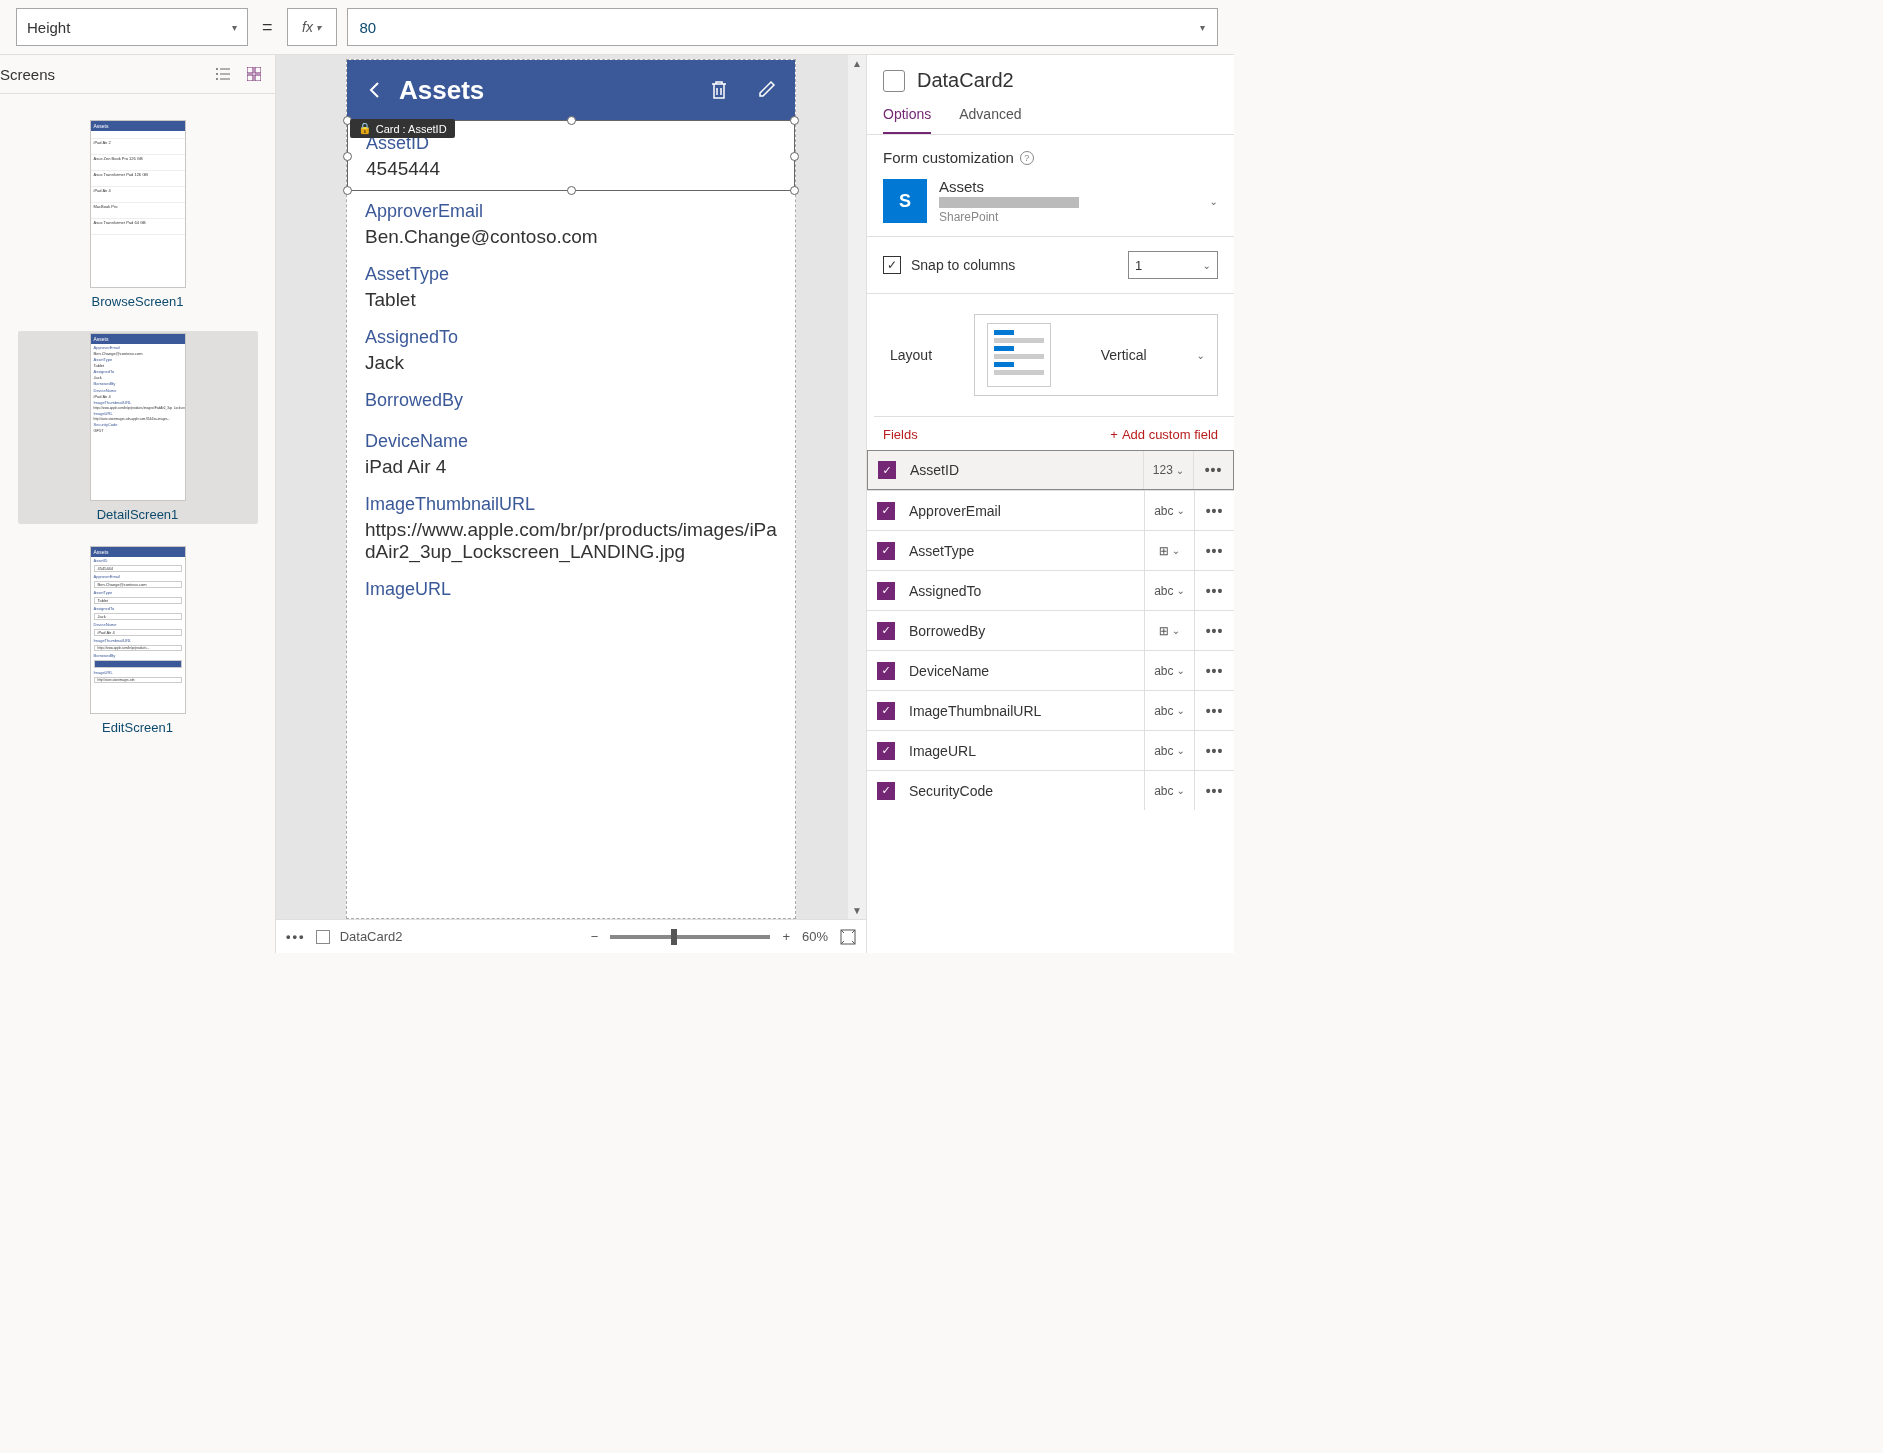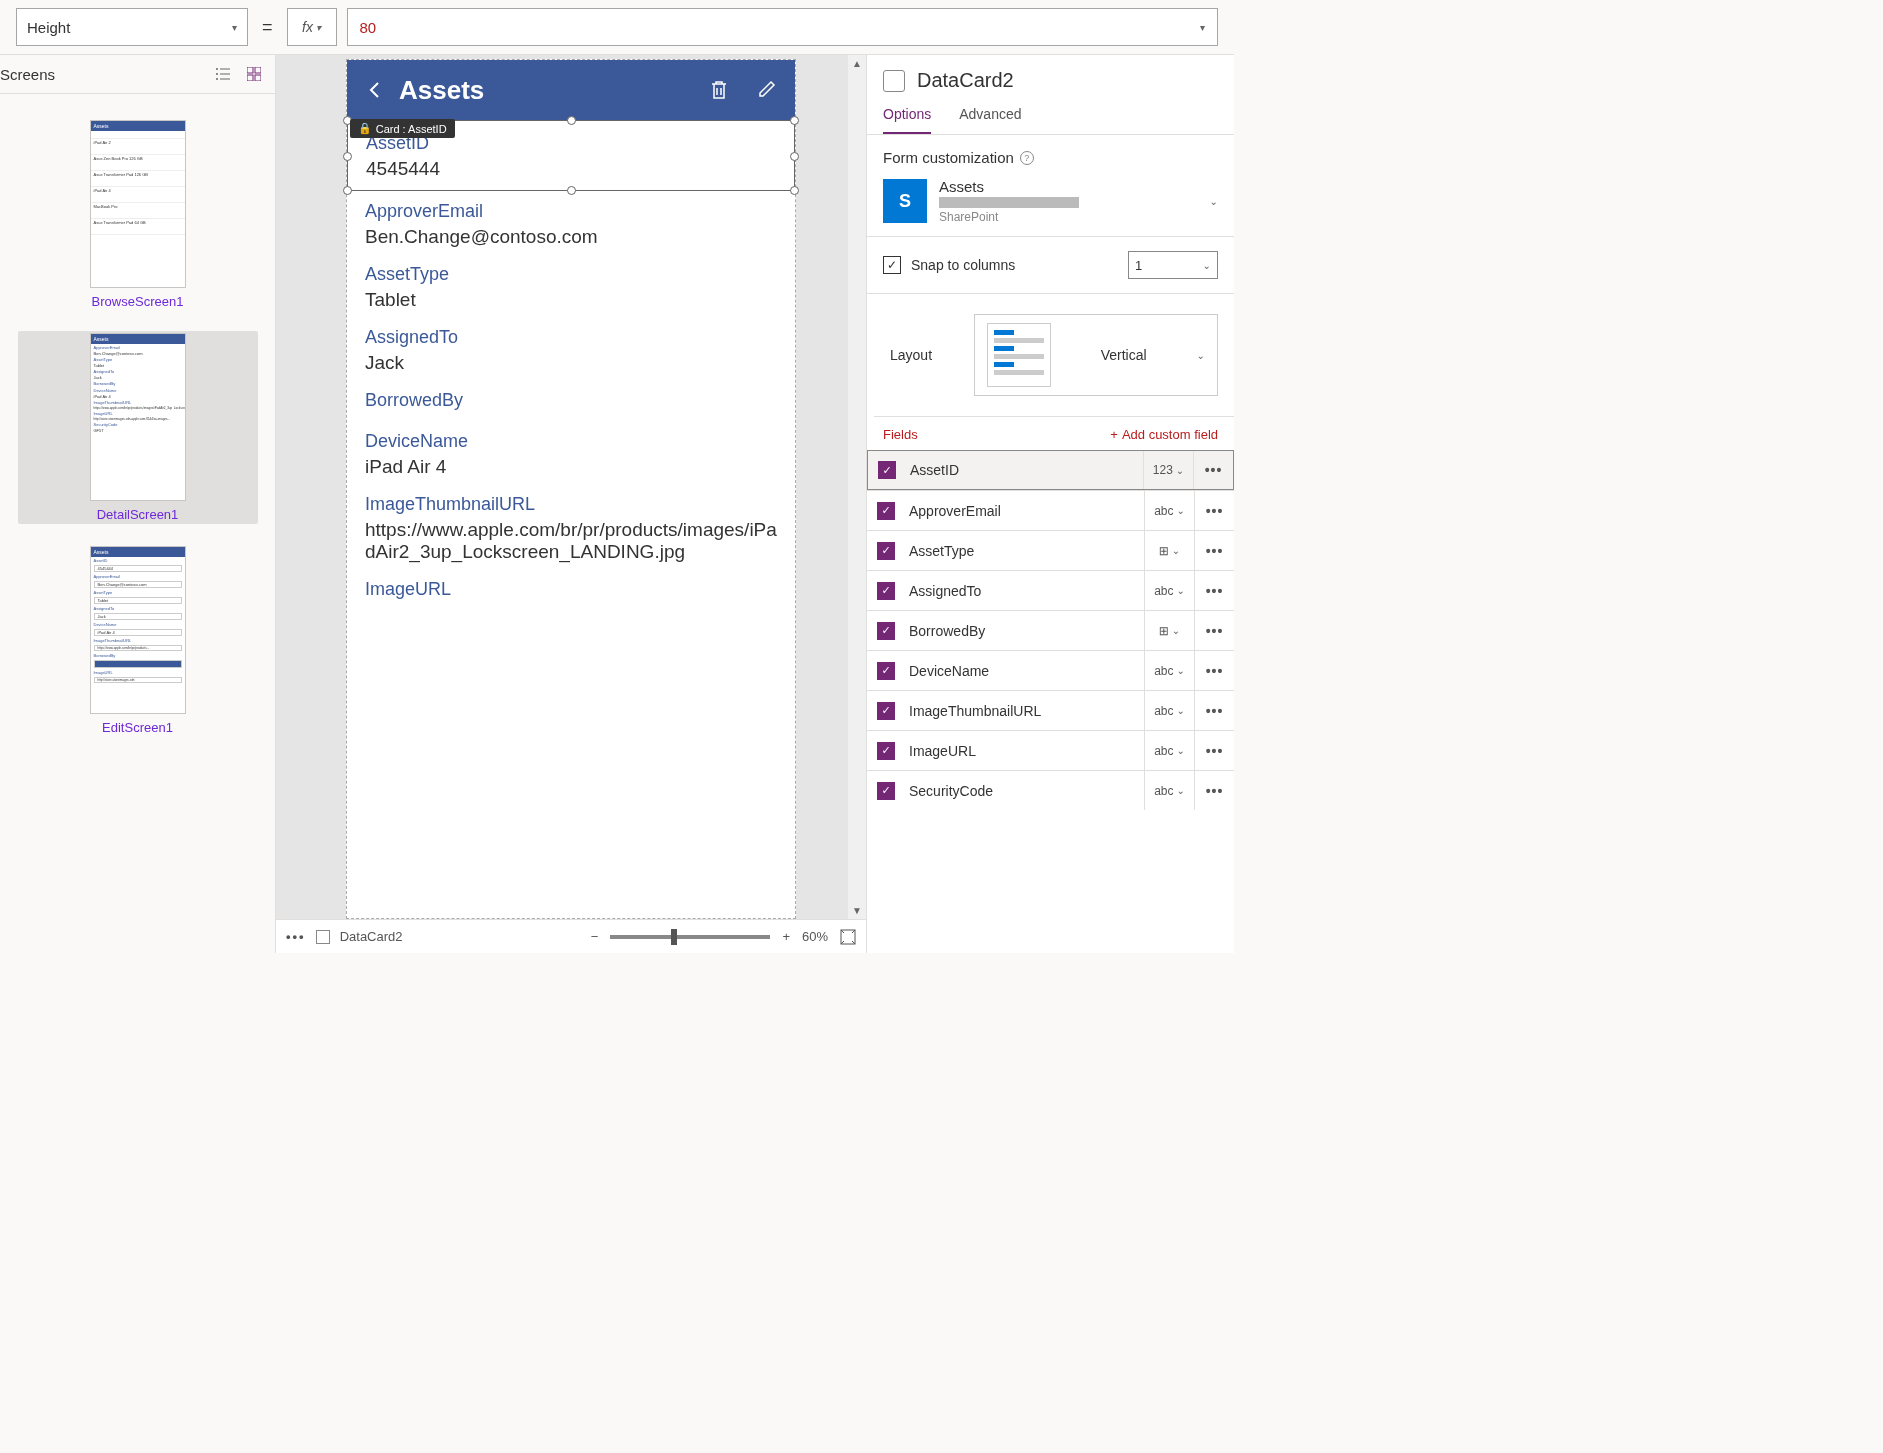--- a/index.html
+++ b/index.html
@@ -6,38 +6,38 @@
 body { background: #faf9f8; font-size: 14px; color: #333; overflow: hidden; }
 
 .app { display: flex; flex-direction: column; height: 953px; width: 1234px; }
 
 
 .formula-bar { display: flex; align-items: center; padding: 8px 16px; gap: 10px; border-bottom: 1px solid #e1dfdd; background: #faf9f8; }
 .prop-select { width: 232px; height: 38px; border: 1px solid #a6a6a6; background: #fff; padding: 0 10px; display: flex; align-items: center; justify-content: space-between; font-size: 15px; }
 .equals { font-size: 18px; color: #333; padding: 0 4px; }
 .fx-box { width: 50px; height: 38px; border: 1px solid #a6a6a6; background: #fff; display: flex; align-items: center; justify-content: center; font-style: italic; font-size: 14px; color: #555; gap:3px;}
 .formula-input { flex: 1; height: 38px; border: 1px solid #a6a6a6; background: #fff; padding: 0 12px; display: flex; align-items: center; justify-content: space-between; }
-.formula-value { color: #b91c1c; font-size: 15px; }
+.formula-value { color: #0c4a6e; font-size: 15px; }
 
 
 .main { flex: 1; display: flex; overflow: hidden; }
 
 
 .screens-panel { width: 276px; background: #faf9f8; border-right: 1px solid #e1dfdd; display: flex; flex-direction: column; }
 .screens-header { display: flex; align-items: center; justify-content: space-between; padding: 10px 12px 10px 0; border-bottom: 1px solid #e1dfdd; }
 .screens-title { font-size: 15px; color: #333; }
 .screens-icons { display: flex; gap: 12px; }
 .icon-btn { width: 18px; height: 18px; display: flex; align-items: center; justify-content: center; color: #666; cursor: pointer; }
 .icon-btn.purple { color: #742774; }
 .screens-thumbs { flex: 1; overflow: auto; padding: 20px 10px; display: flex; flex-direction: column; align-items: center; gap: 16px; }
 .thumb-wrap { display: flex; flex-direction: column; align-items: center; gap: 6px; padding: 6px; border-radius: 2px; }
 .thumb-wrap.selected { background: #e1dfdd; padding: 2px; width: 240px; }
 .thumb { width: 96px; height: 168px; background: #fff; border: 1px solid #c8c6c4; position: relative; overflow: hidden; font-size: 4px; }
 .thumb-header { background: #3b5998; height: 10px; width: 100%; color: #fff; font-size: 5px; padding: 1px 3px; display:flex; align-items:center;}
-.thumb-label { font-size: 13px; color: #6d28d9; }
+.thumb-label { font-size: 13px; color: #0c4a6e; }
 .thumb-line { padding: 1px 3px; border-bottom: 1px solid #eee; height:16px; color:#333;}
 .thumb-field { padding: 1px 3px; color: #3b5998; font-size: 4px; }
 
 
 .canvas-area { flex: 1; background: #e5e5e5; display: flex; flex-direction: column; position: relative; }
 .canvas-scroll { flex: 1; overflow: auto; display: flex; justify-content: center; padding-top: 4px; position: relative; }
 .scrollbar-fake { position: absolute; right: 0; top: 0; width: 18px; height: 100%; background: #f0f0f0; display:flex; flex-direction:column; justify-content:space-between; align-items:center; padding:3px 0;}
 .scrollbar-fake .arrow { font-size:10px; color:#666;}
 .phone { width: 450px; background: #fff; border: 1px dashed #aaa; display: flex; flex-direction: column; position: relative; }
 .phone-header { background: #3b5998; height: 60px; display: flex; align-items: center; justify-content: space-between; padding: 0 18px; color: #fff; position: relative; }

